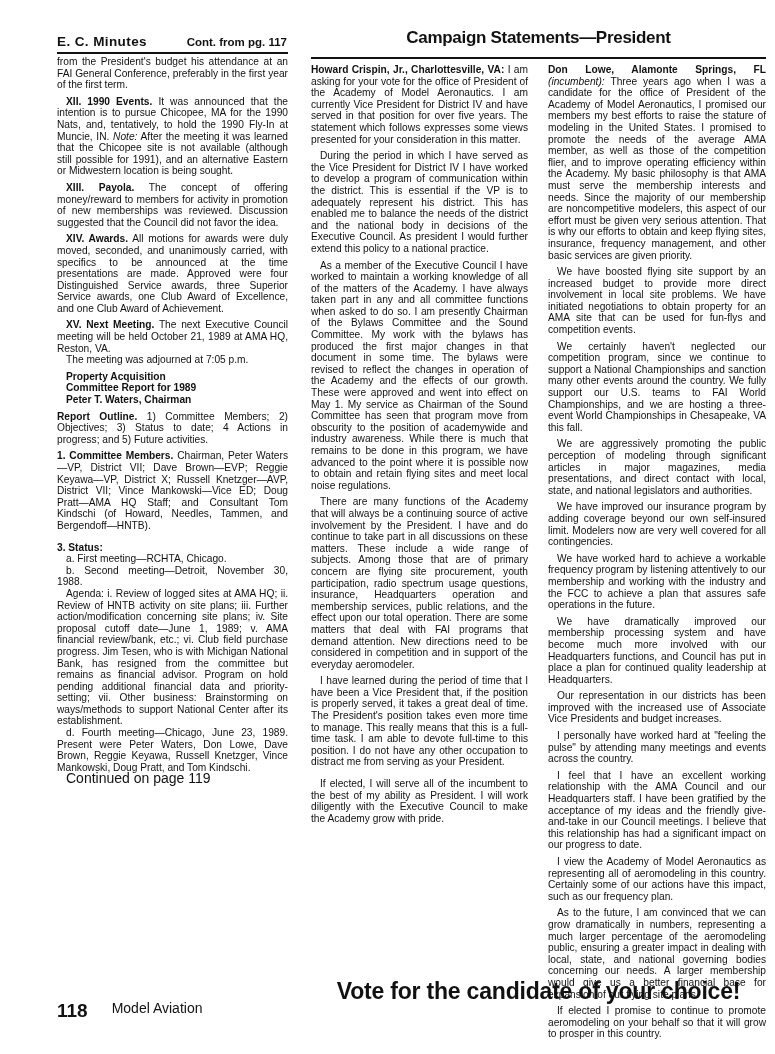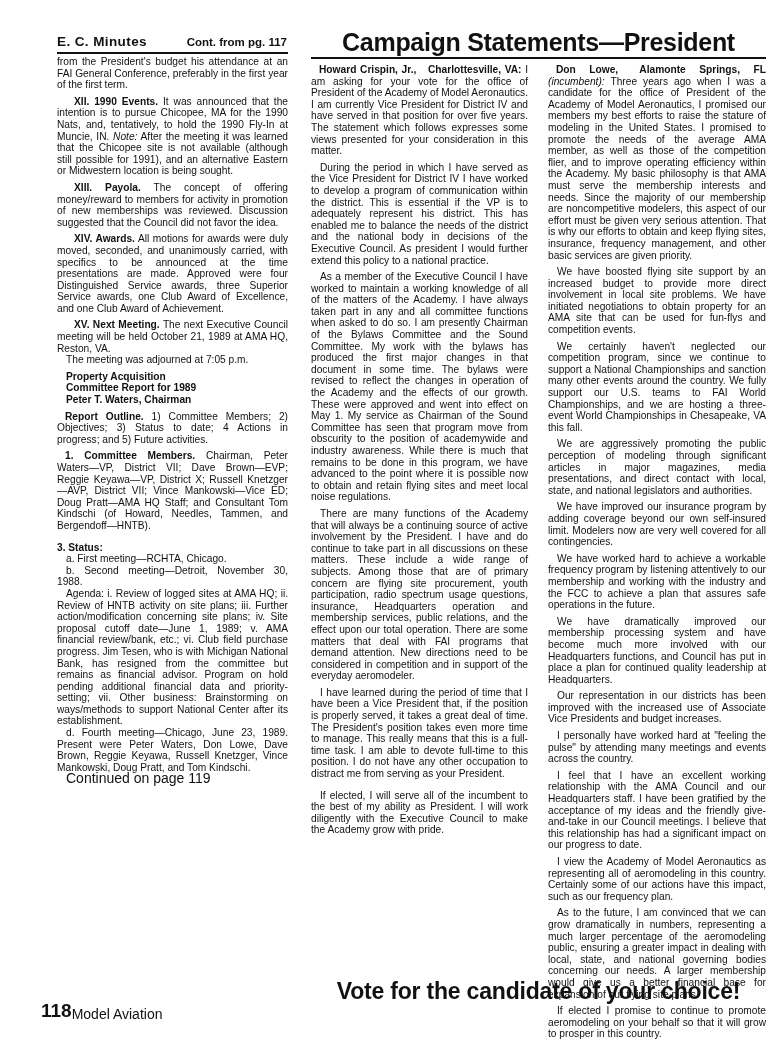--- a/index.html
+++ b/index.html
@@ -48,21 +48,21 @@
     width: 231px;
     height: 2px;
     background: #111;
   }
   .campaign-title {
     position: absolute;
     top: 28px;
     left: 311px;
     width: 455px;
     text-align: center;
-    font-size: 25px;
+    font-size: 17px;
     font-weight: bold;
     font-family: "Liberation Sans", sans-serif;
     letter-spacing: -0.3px;
   }
   .campaign-rule {
     position: absolute;
     top: 57px;
     left: 311px;
     width: 455px;
     height: 2px;
@@ -79,46 +79,46 @@
   }
   .col p {
     margin: 0 0 0 0;
     text-indent: 9px;
   }
   .col p.noindent { text-indent: 0; }
   .col1 { top: 56px; left: 57px; width: 231px; }
   .col2 { top: 64px; left: 311px; width: 217px; }
   .col3 { top: 64px; left: 548px; width: 218px; }
 
-  .b { font-weight: bold; margin-left: 8px; }
+  .b { font-weight: bold; }
   .i { font-style: italic; }
 
   .subhead {
     font-weight: bold;
     text-indent: 0;
   }
   .spacer-sm { height: 5px; }
 
   .vote-line {
     position: absolute;
     left: 311px;
     top: 978px;
     width: 455px;
     text-align: center;
     font-size: 23px;
     font-weight: bold;
     letter-spacing: -0.2px;
   }
   .footer {
     position: absolute;
-    left: 41px;
+    left: 57px;
     top: 1000px;
     display: flex;
-    align-items: flex-end;
-    gap: 0;
+    align-items: flex-start;
+    gap: 24px;
   }
   .folio {
     font-size: 19px;
     font-weight: bold;
   }
   .folio-text {
     font-size: 14px;
   }
   .cont-line {
     text-align: left;

